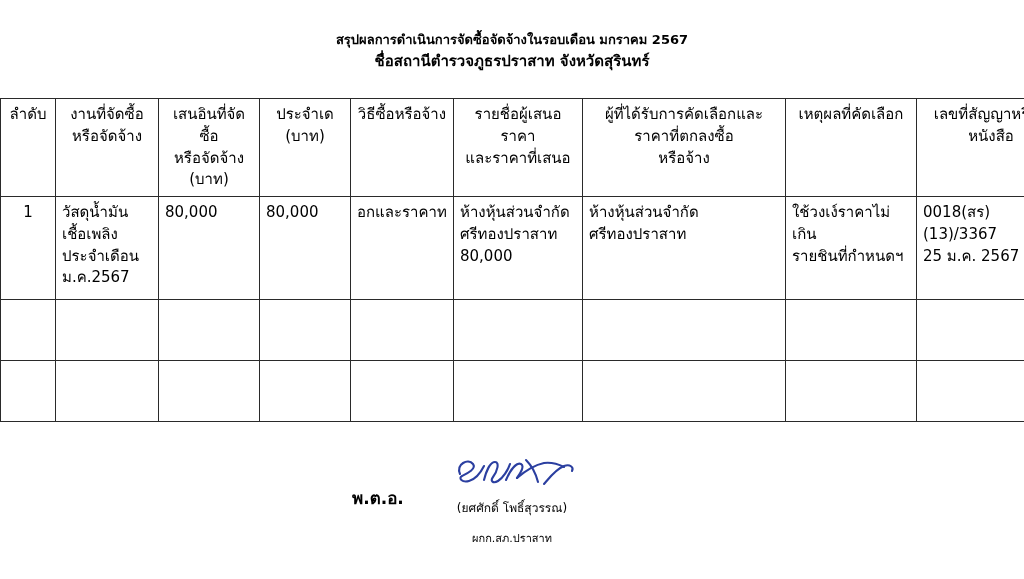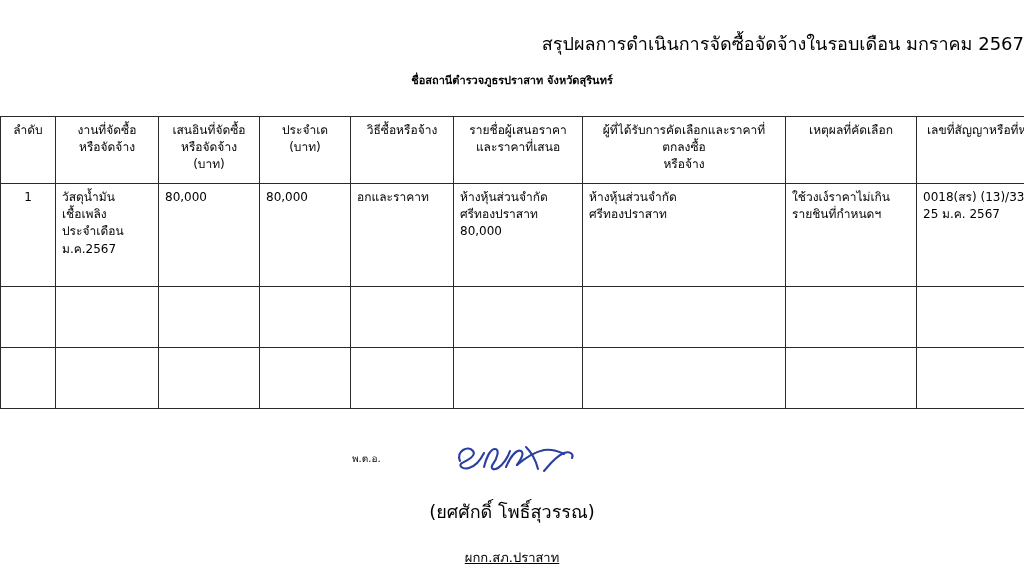--- a/index.html
+++ b/index.html
@@ -19,43 +19,41 @@
     width: 1024px;
     height: 579px;
     box-sizing: border-box;
     padding: 0;
   }
   .title-block {
     text-align: center;
     padding-top: 30px;
   }
   .doc-title {
-    font-size: 18px;
-    font-weight: normal;
-    line-height: 1.5;
-    text-align: right;
-  }
-  .doc-subtitle {
-    font-size: 11px;
+    font-size: 13px;
     font-weight: bold;
     line-height: 1.5;
-    margin-top: 16px;
+  }
+  .doc-subtitle {
+    font-size: 15px;
+    font-weight: bold;
+    line-height: 1.5;
   }
   table.summary {
     border-collapse: collapse;
     margin: 26px auto 0 auto;
     width: 948px;
     table-layout: fixed;
   }
   table.summary th,
   table.summary td {
     border: 1px solid #2a2a2a;
     vertical-align: top;
     padding: 5px 6px 5px 6px;
-    font-size: 12px;
+    font-size: 15px;
     line-height: 1.45;
     font-weight: normal;
   }
   table.summary th {
     text-align: center;
     height: 56px;
     vertical-align: top;
   }
   .col-0 { width: 42px;  }
   .col-1 { width: 90px;  }
@@ -80,42 +78,41 @@
   }
   .sign-row {
     position: relative;
     height: 44px;
     margin-top: 18px;
   }
   .sign-rank {
     position: absolute;
     left: 50%;
     transform: translateX(-160px);
-    top: 14px;
-    font-size: 10px;
-    font-weight: normal;
+    top: 34px;
+    font-size: 17px;
+    font-weight: bold;
   }
   .signature {
     position: absolute;
     left: 50%;
     transform: translateX(-72px);
     top: 0px;
     width: 160px;
     height: 44px;
   }
   .sign-name {
-    font-size: 18px;
-    margin-top: 16px;
+    font-size: 12px;
+    margin-top: 4px;
     line-height: 1.7;
   }
   .sign-pos {
-    font-size: 13px;
-    margin-top: 20px;
+    font-size: 11px;
+    margin-top: 12px;
     line-height: 1.7;
-    text-decoration: underline;
   }
 </style>
 </head>
 <body>
 
 <div class="page">
 
   <div class="title-block">
     <div class="doc-title">สรุปผลการดำเนินการจัดซื้อจัดจ้างในรอบเดือน มกราคม 2567</div>
     <div class="doc-subtitle">ชื่อสถานีตำรวจภูธรปราสาท จังหวัดสุรินทร์</div>

